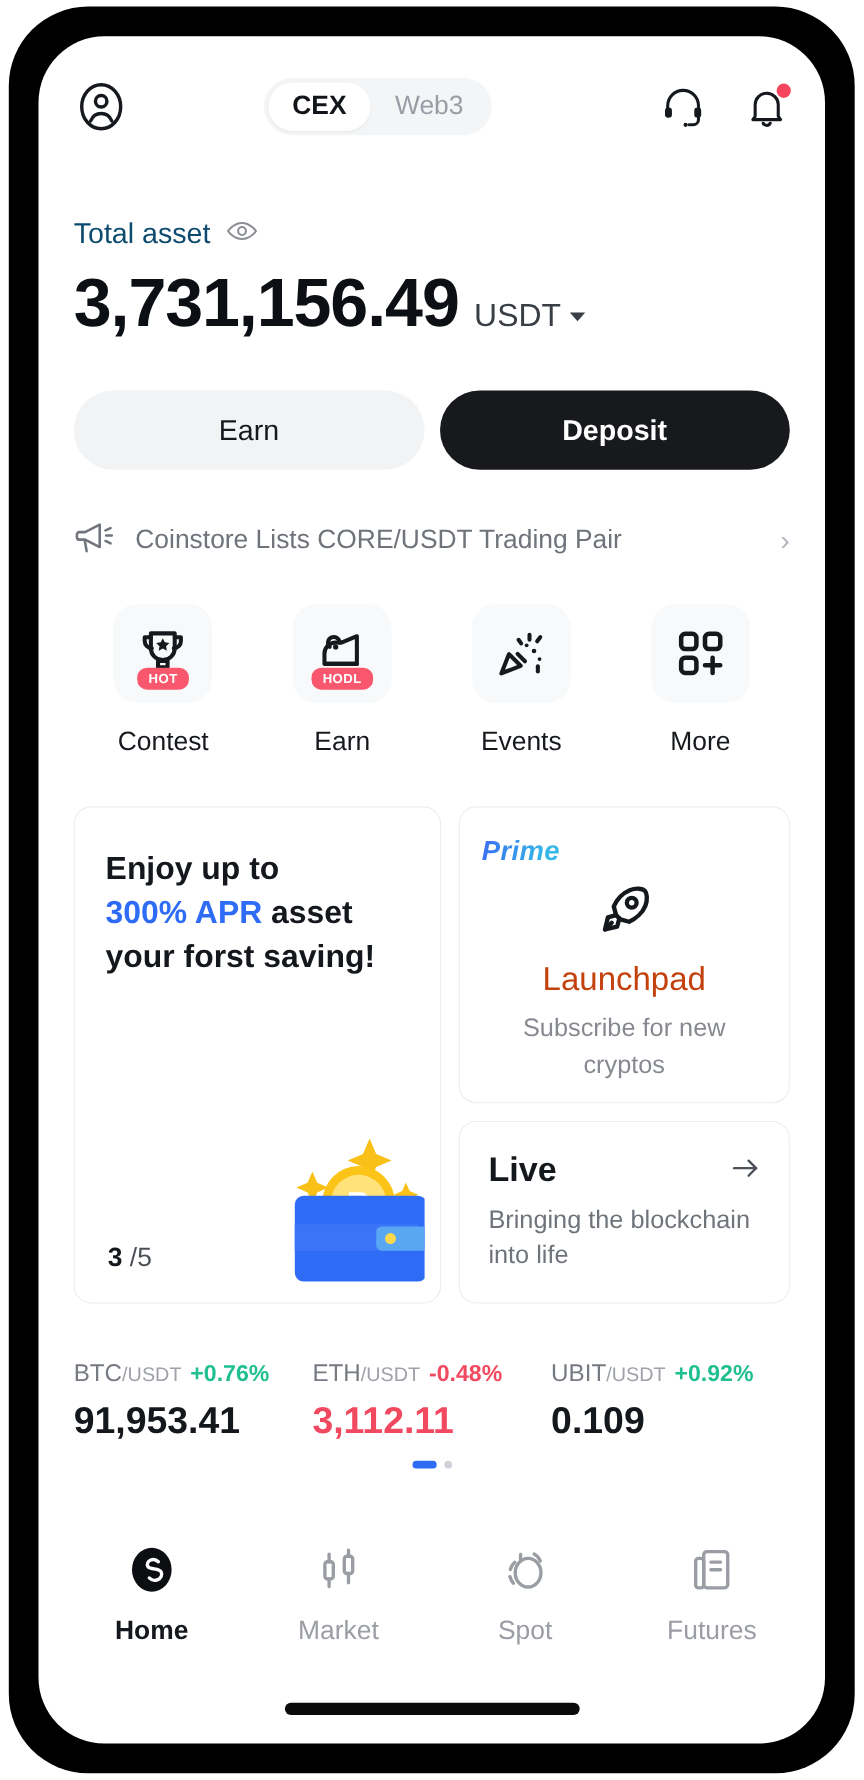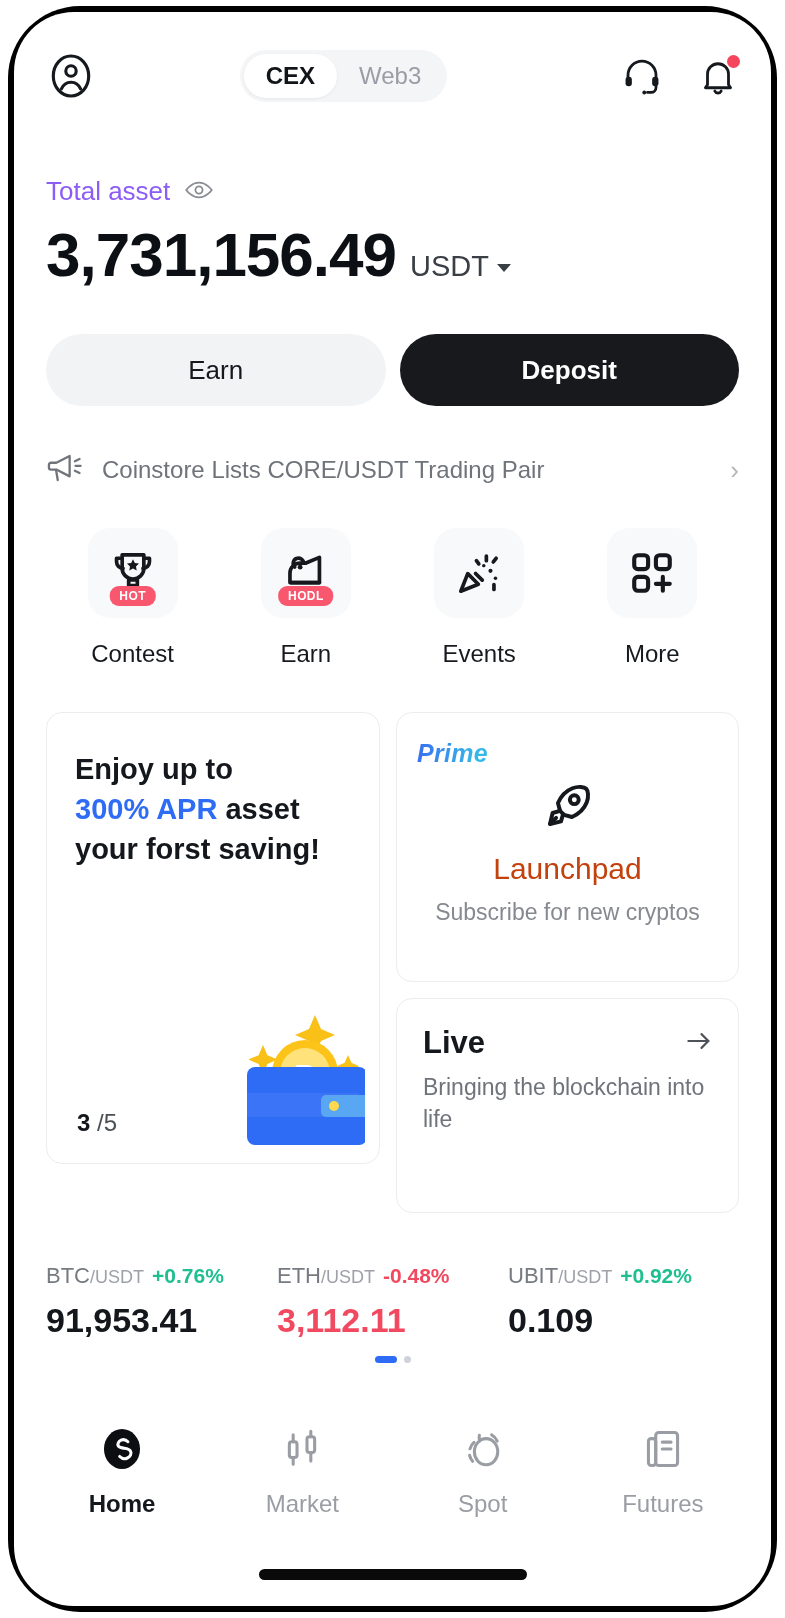--- a/index.html
+++ b/index.html
@@ -9,21 +9,21 @@
     font-family: "Liberation Sans", sans-serif;
     overflow: hidden;
   }
   
   .phone-frame {
     position: absolute;
     left: 8px; top: 6px;
     width: 769px; height: 1606px;
     background: #000000;
     border-radius: 72px;
-    padding: 6px;
+    padding: 27px;
   }
   .screen {
     position: relative;
     width: 100%; height: 100%;
     background: #ffffff;
     border-radius: 60px;
     overflow: hidden;
   }
   .content {
     position: absolute;
@@ -69,21 +69,21 @@
     position: absolute; right: -1px; top: 0px;
     width: 13px; height: 13px; border-radius: 50%;
     background: #f5455c;
   }
 
   
   .asset-label-row {
     display: flex; align-items: center; gap: 14px;
     margin-top: 52px;
   }
-  .asset-label { font-size: 26px; color: #8b5cf6; }
+  .asset-label { font-size: 26px; color: #0c4a6e; }
   .balance-row { display: flex; align-items: baseline; margin-top: 12px; }
   .balance { font-size: 62px; font-weight: 700; color: #0c0f14; letter-spacing: -1px; }
   .balance-cur { font-size: 29px; color: #3a3f46; margin-left: 14px; }
   .caret {
     display: inline-block; margin-left: 8px;
     width: 0; height: 0;
     border-left: 7px solid transparent;
     border-right: 7px solid transparent;
     border-top: 8px solid #3a3f46;
     vertical-align: middle;
@@ -181,21 +181,21 @@
     -webkit-text-fill-color: transparent; color: transparent;
     letter-spacing: 0.3px;
   }
   .prime-icon { margin-top: 10px; }
   .prime-title { font-size: 30px; color: #c2410c; margin-top: 14px; }
   .prime-sub {
     font-size: 23px; color: #86898f; text-align: center;
     margin-top: 10px; line-height: 1.42;
   }
 
-  .live-card { height: 215px; padding: 26px 24px 0 26px; }
+  .live-card { height: 166px; padding: 26px 24px 0 26px; }
   .live-top { display: flex; align-items: center; }
   .live-title { font-size: 31px; font-weight: 700; color: #14171c; flex: 1 1 auto; }
   .live-sub { font-size: 23px; color: #6f737a; margin-top: 10px; line-height: 1.4; }
 
   
   .tickers { display: flex; margin-top: 50px; }
   .ticker { flex: 1 1 0; }
   .ticker-head { display: flex; align-items: baseline; white-space: nowrap; }
   .tk-base { font-size: 22px; color: #767a81; }
   .tk-quote { font-size: 18px; color: #9ea1a8; }

